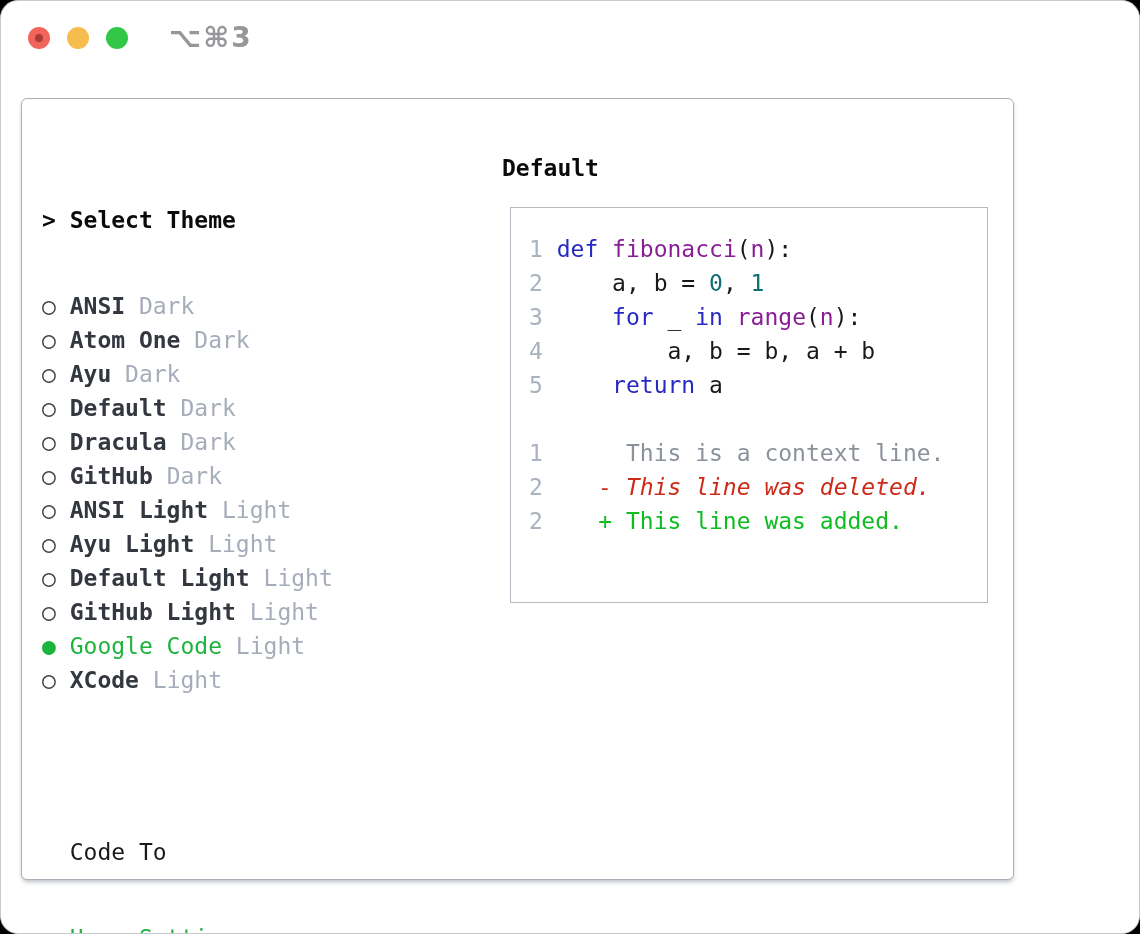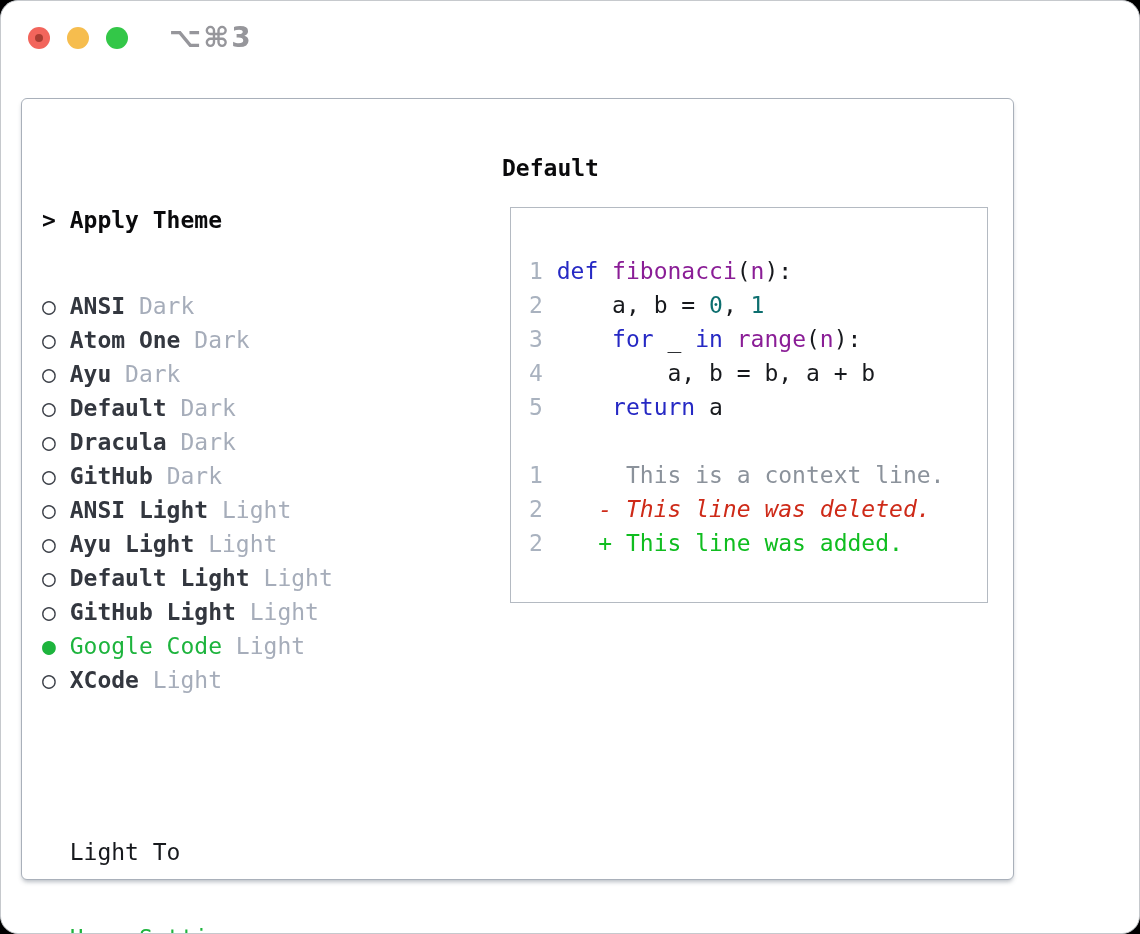--- a/index.html
+++ b/index.html
@@ -24,21 +24,21 @@
   .tname{color:var(--theme_name_dark);font-weight:bold;}
   .ttag{color:var(--muted_gray);text-align:right;}
   .radio{color:var(--radio_gray);}
   .sel{color:var(--selection_green);}
   .applylbl{color:var(--plain_black);}
 
   
   #preview-label{position:absolute;left:480px;top:52px;height:34px;line-height:34px;font-size:23px;font-weight:bold;color:#0a0a0c;}
   #preview-box{position:absolute;left:488px;top:108px;width:478px;height:396px;box-sizing:border-box;
                border:1.5px solid var(--preview_border);background:#fff;
-               padding:46px 0 0 18px;font-size:23px;white-space:pre;}
+               padding:24px 0 0 18px;font-size:23px;white-space:pre;}
   .prow{height:34px;line-height:34px;}
   .ln{display:inline-block;width:1ch;color:var(--line_number_gray);}
   .kw{color:var(--keyword_blue);}
   .fn{color:var(--function_purple);}
   .lit{color:var(--number_teal);}
   .pl{color:var(--plain_black);}
   .ctx{color:var(--context_gray);}
   .del{color:var(--deleted_red);font-style:italic;}
   .add{color:var(--added_green);}
 </style>
@@ -50,24 +50,24 @@
   <span class="traffic" id="tl-red" style="left: 27px; background: rgb(242, 101, 92);">
       <span class="dot" style="background: rgb(169, 61, 51);"></span>
     </span>
   <span class="traffic" id="tl-yellow" style="left: 66px; background: rgb(246, 189, 78);"></span>
   <span class="traffic" id="tl-green" style="left: 105px; background: rgb(51, 199, 72);"></span>
   <span id="shortcut">⌥⌘3</span>
 
   <div id="panel">
 
     <div id="left-pane">
-      <div class="lrow"><span class="pfx bold">&gt;</span><span class="bold">Apply Theme</span></div>
+      <div class="lrow"><span class="pfx bold">&gt;</span><span class="bold">Select Theme</span></div>
       <div id="theme-list"><div class="lrow"><span class="pfx radio">○</span><span class="tname">ANSI</span><span class="ttag"> Dark</span></div><div class="lrow"><span class="pfx radio">○</span><span class="tname">Atom One</span><span class="ttag"> Dark</span></div><div class="lrow"><span class="pfx radio">○</span><span class="tname">Ayu</span><span class="ttag"> Dark</span></div><div class="lrow"><span class="pfx radio">○</span><span class="tname">Default</span><span class="ttag"> Dark</span></div><div class="lrow"><span class="pfx radio">○</span><span class="tname">Dracula</span><span class="ttag"> Dark</span></div><div class="lrow"><span class="pfx radio">○</span><span class="tname">GitHub</span><span class="ttag"> Dark</span></div><div class="lrow"><span class="pfx radio">○</span><span class="tname">ANSI Light</span><span class="ttag"> Light</span></div><div class="lrow"><span class="pfx radio">○</span><span class="tname">Ayu Light</span><span class="ttag"> Light</span></div><div class="lrow"><span class="pfx radio">○</span><span class="tname">Default Light</span><span class="ttag"> Light</span></div><div class="lrow"><span class="pfx radio">○</span><span class="tname">GitHub Light</span><span class="ttag"> Light</span></div><div class="lrow"><span class="pfx sel">●</span><span class="sel">Google Code</span><span class="ttag"> Light</span></div><div class="lrow"><span class="pfx radio">○</span><span class="tname">XCode</span><span class="ttag"> Light</span></div></div>
       <div class="lrow"></div>
-      <div class="lrow"><span class="pfx"></span><span class="applylbl">Light To</span></div>
+      <div class="lrow"><span class="pfx"></span><span class="applylbl">Code To</span></div>
       <div id="apply-list"><div class="lrow"><span class="pfx sel">●</span><span class="sel">User Settings</span></div></div>
       
       
     </div>
 
     <div id="preview-label">Default</div>
     <div id="preview-box"><div class="prow"><span class="ln">1</span> <span class="kw">def</span><span class="pl"> </span><span class="fn">fibonacci</span><span class="pl">(</span><span class="fn">n</span><span class="pl">):</span></div><div class="prow"><span class="ln">2</span> <span class="pl">    a, b = </span><span class="lit">0</span><span class="pl">, </span><span class="lit">1</span></div><div class="prow"><span class="ln">3</span> <span class="pl">    </span><span class="kw">for</span><span class="pl"> _ </span><span class="kw">in</span><span class="pl"> </span><span class="fn">range</span><span class="pl">(</span><span class="fn">n</span><span class="pl">):</span></div><div class="prow"><span class="ln">4</span> <span class="pl">        a, b = b, a + b</span></div><div class="prow"><span class="ln">5</span> <span class="pl">    </span><span class="kw">return</span><span class="pl"> a</span></div><div class="prow"><span class="ln"></span> </div><div class="prow"><span class="ln">1</span> <span class="ctx">     This is a context line.</span></div><div class="prow"><span class="ln">2</span> <span class="del">   - This line was deleted.</span></div><div class="prow"><span class="ln">2</span> <span class="add">   + This line was added.</span></div></div>
 
   </div>
 </div>

